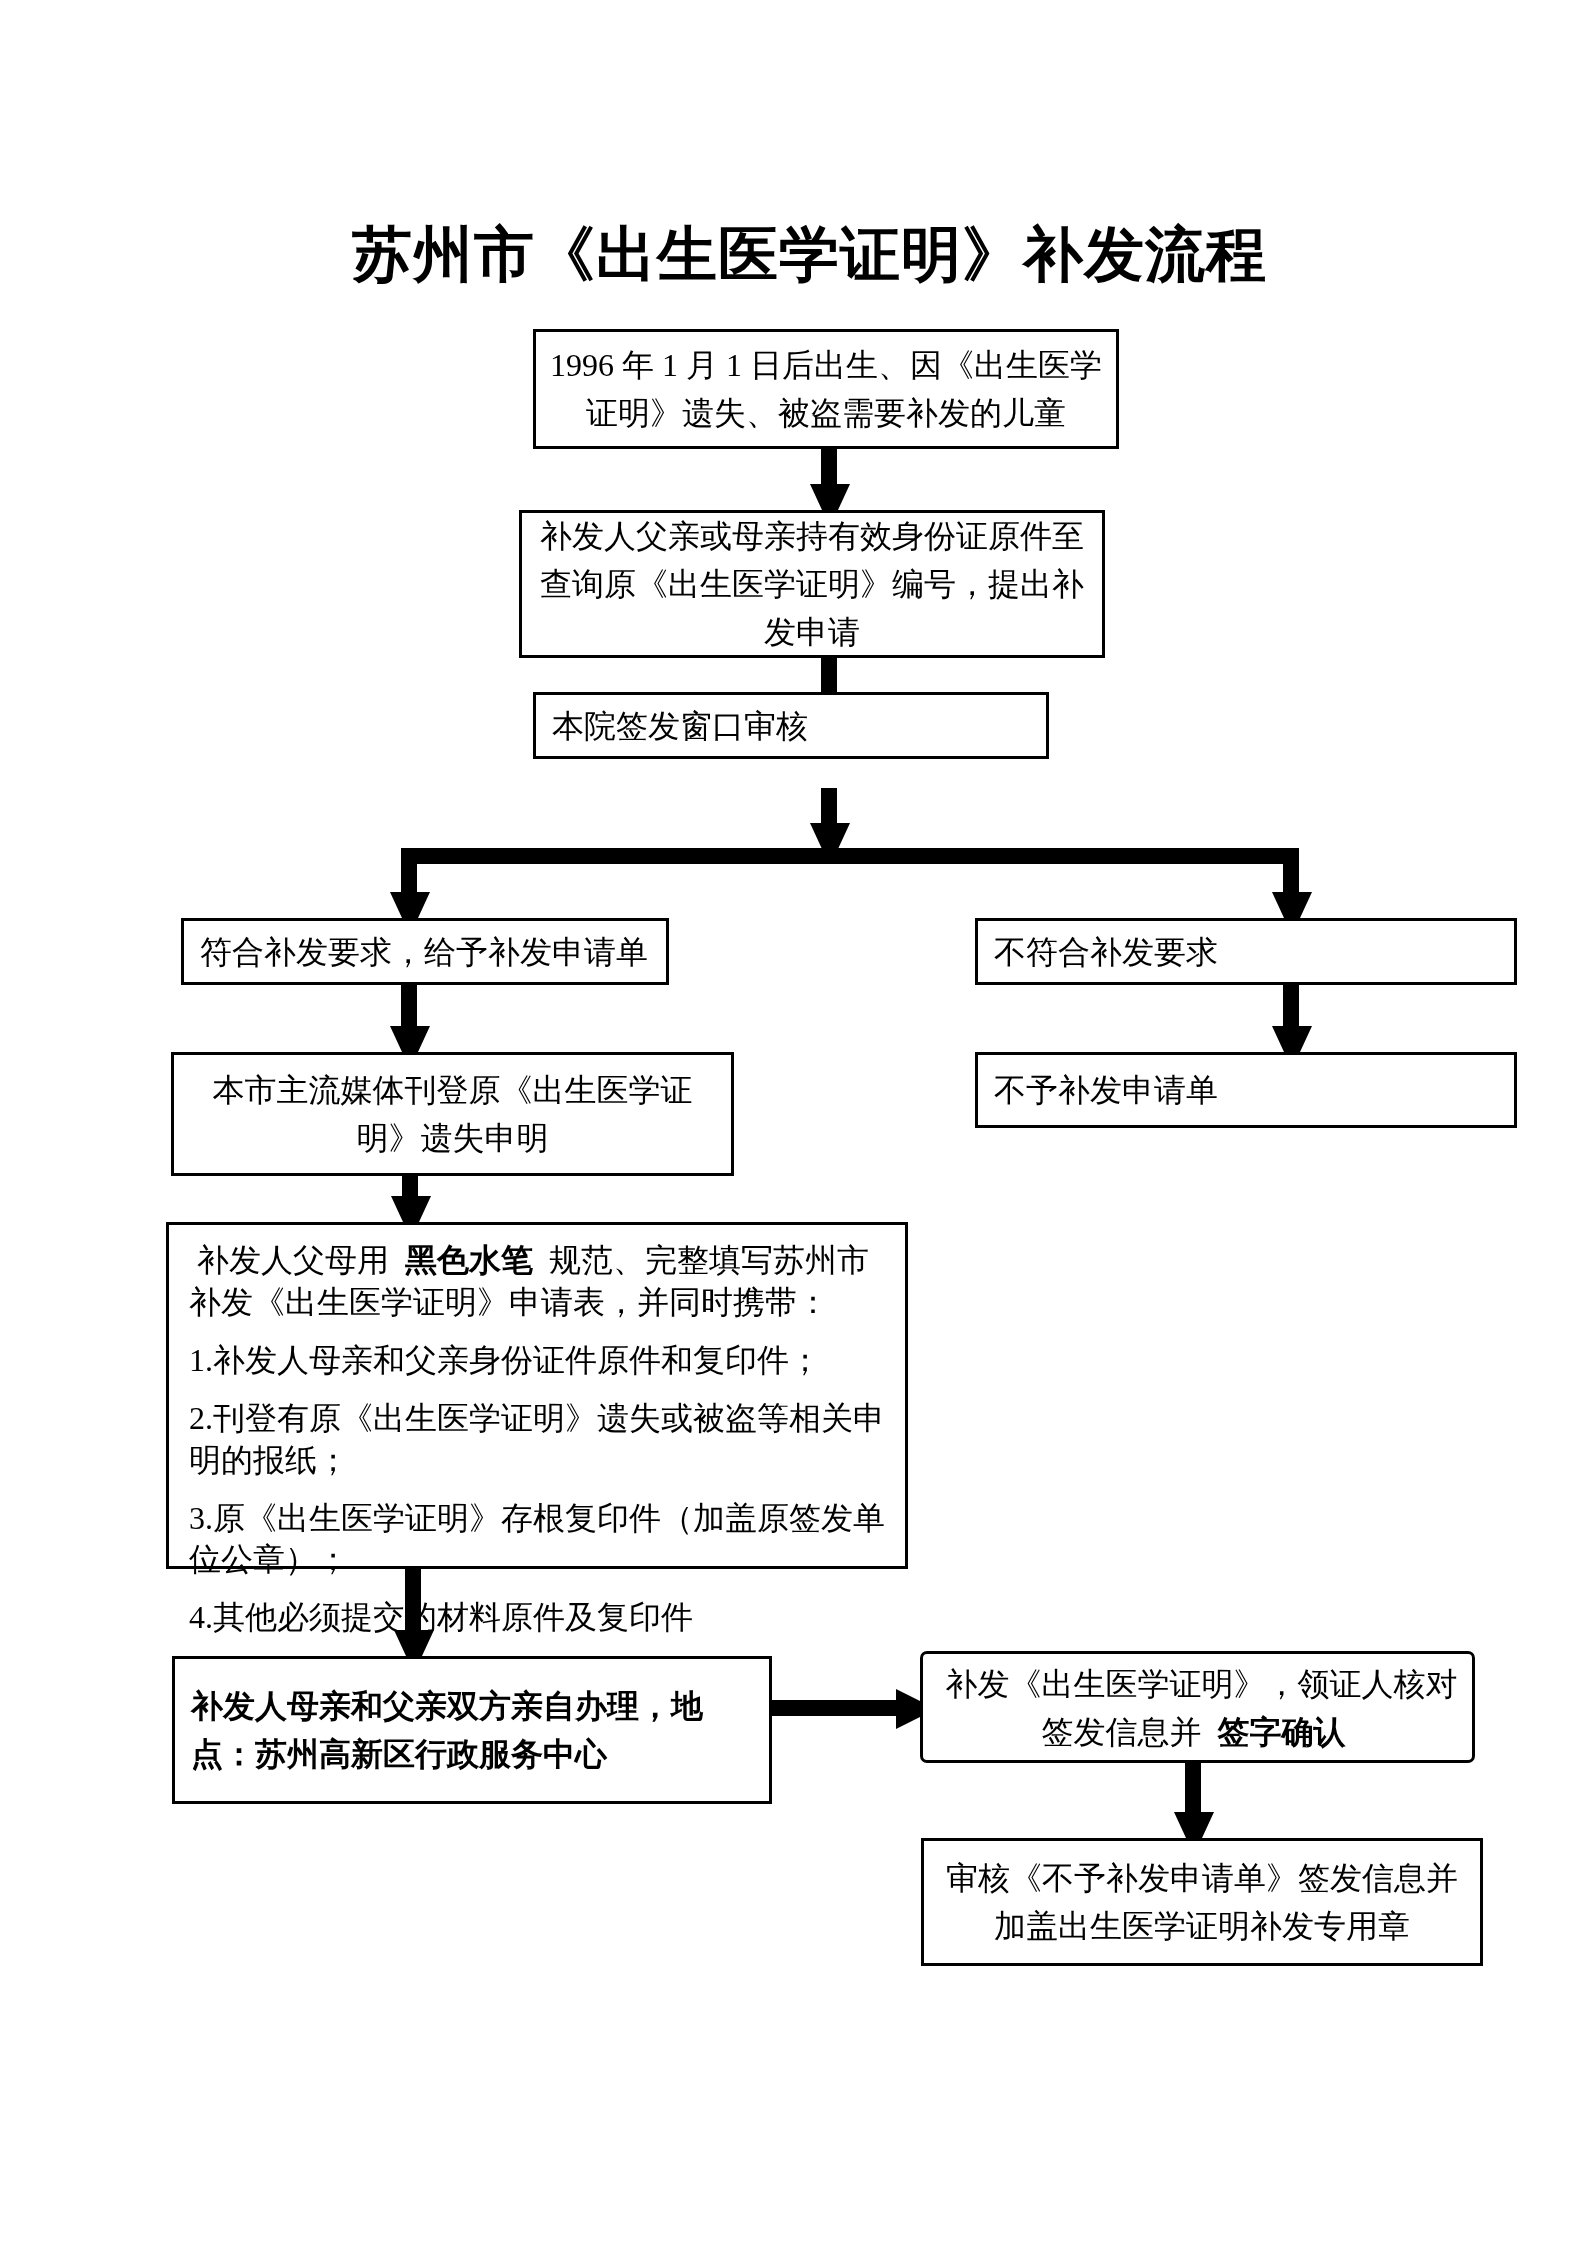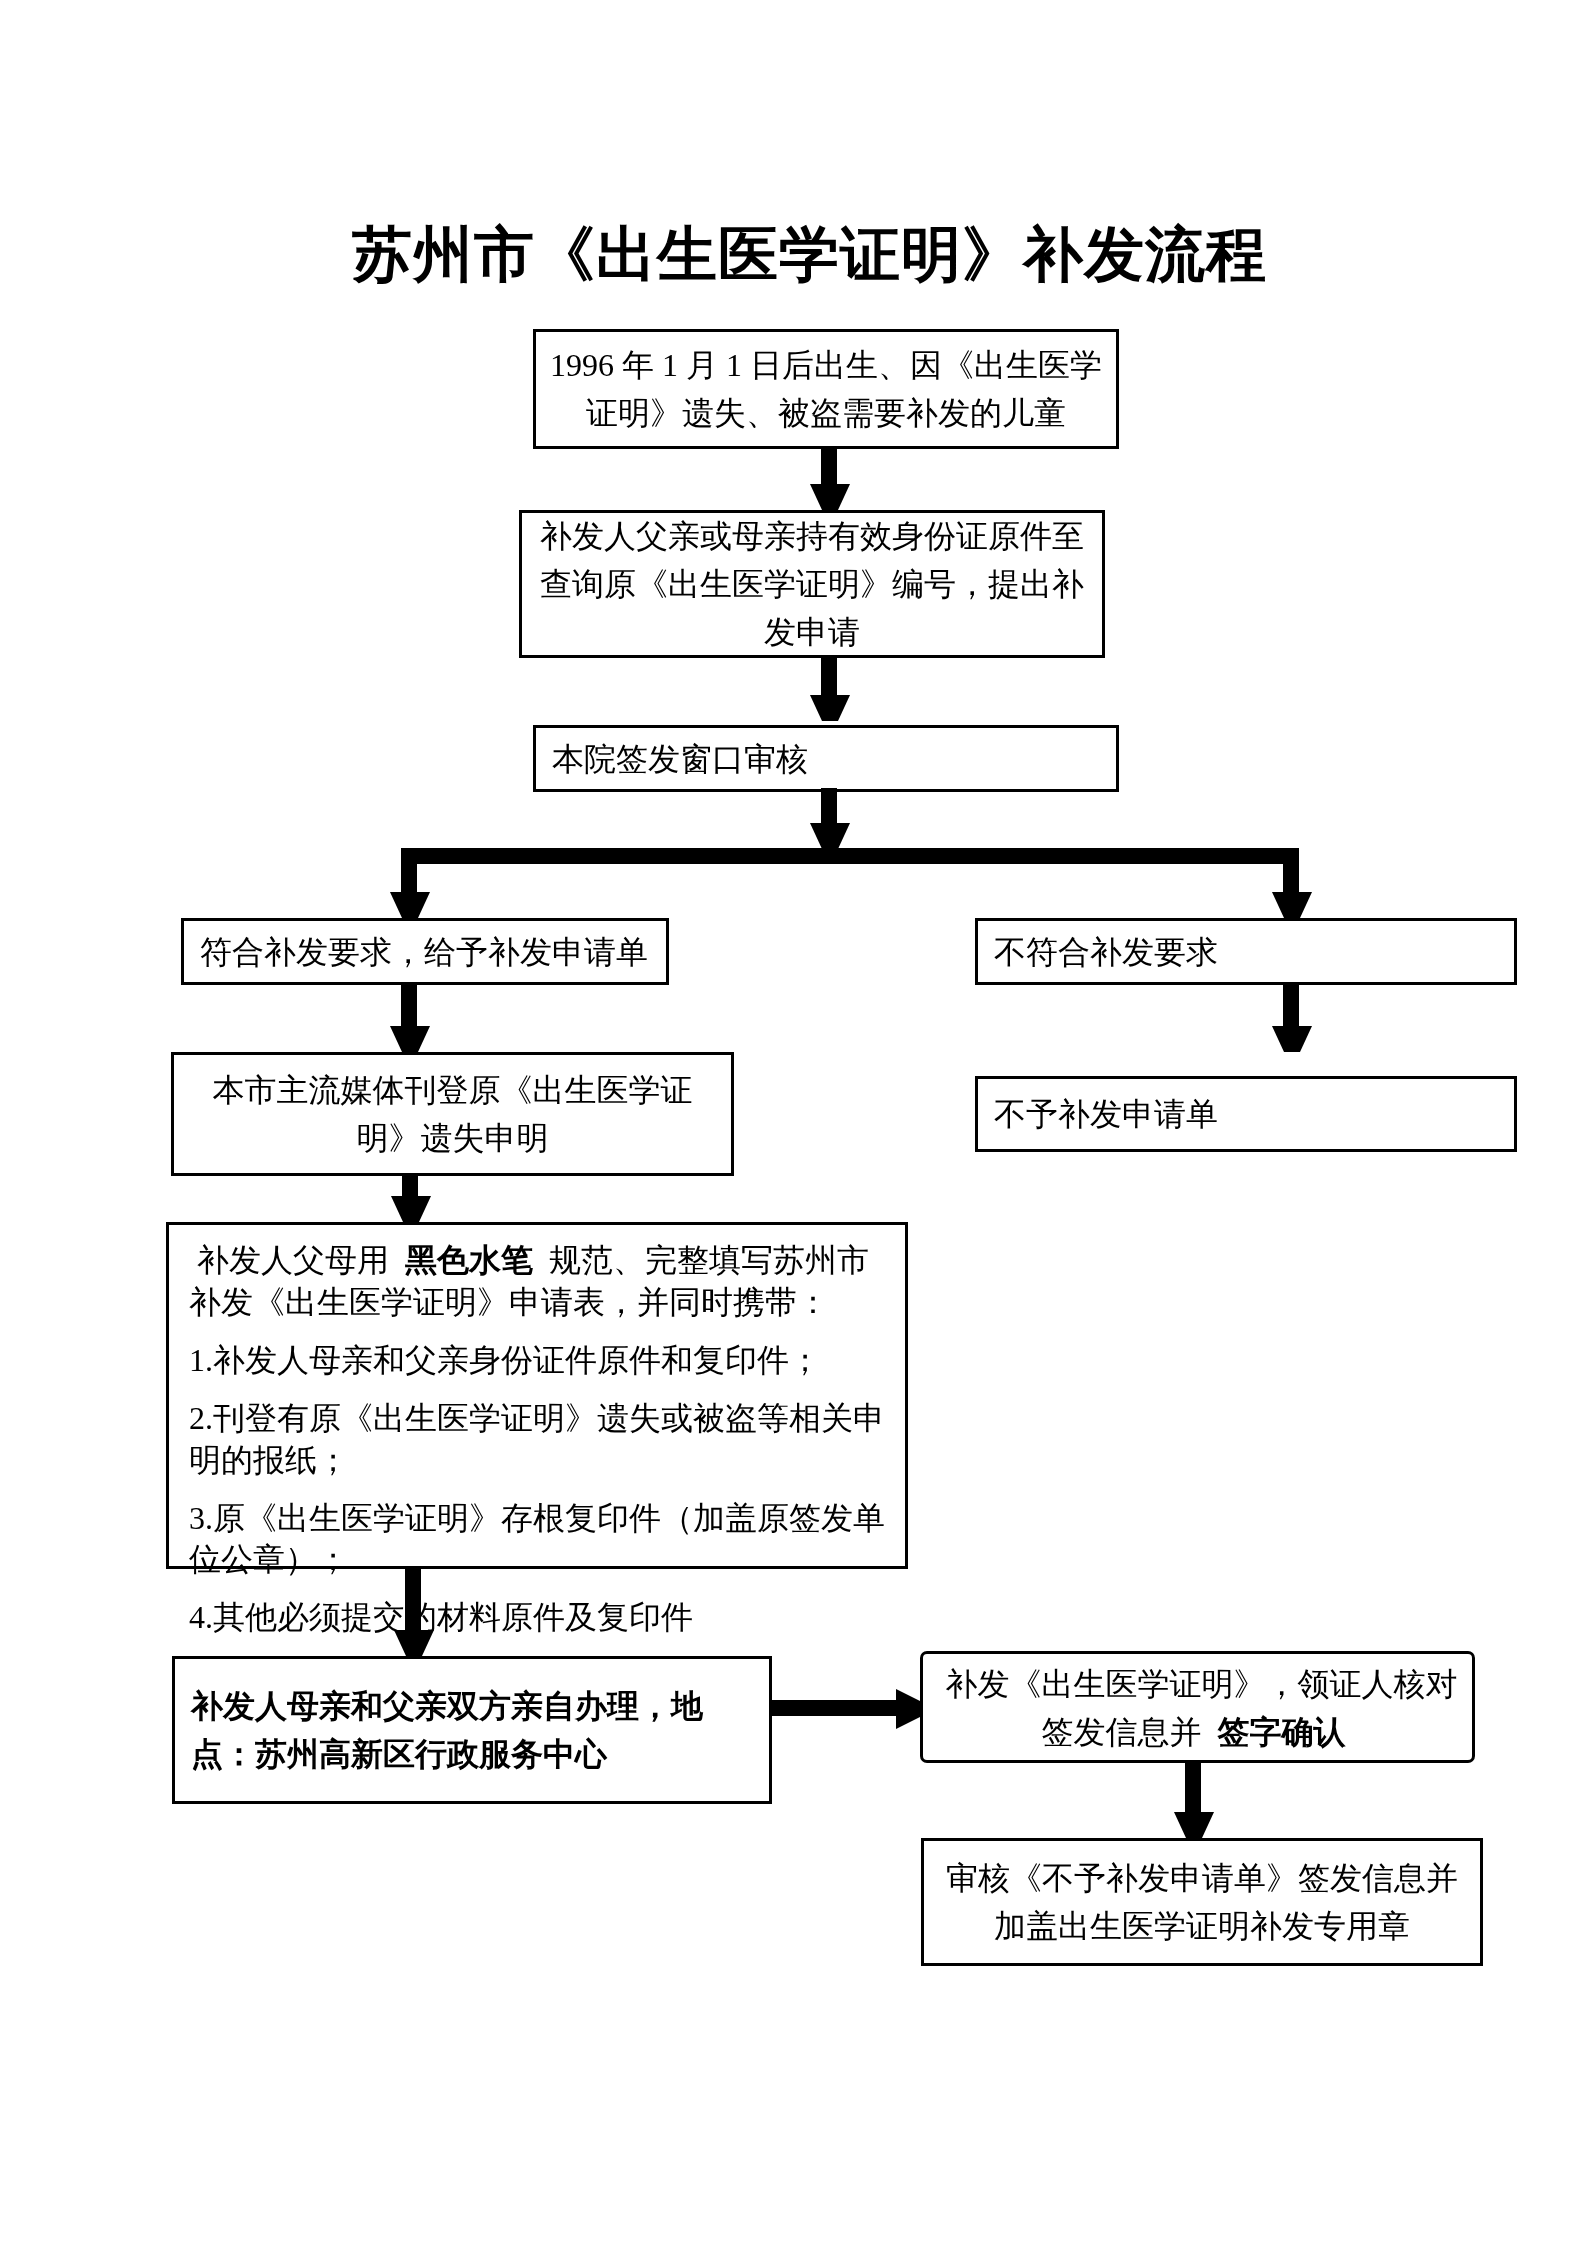--- a/index.html
+++ b/index.html
@@ -34,25 +34,25 @@
     display: flex;
     align-items: center;
     justify-content: flex-start;
     text-align: center;
     font-size: 32px;
     line-height: 1.5;
     padding: 0 8px;
   }
   .n-start    { left: 517px;  top: 313px;  width: 586px; height: 120px; padding: 0 2px; }
   .n-apply    { left: 503px;  top: 494px;  width: 586px; height: 148px; }
-  .n-review   { left: 517px;  top: 709px;  width: 586px; height: 67px;  }
+  .n-review   { left: 517px;  top: 676px;  width: 516px; height: 67px;  }
   .n-ok       { left: 165px;  top: 902px;  width: 488px; height: 67px;  }
   .n-no       { left: 959px;  top: 902px;  width: 542px; height: 67px;  }
   .n-announce { left: 155px;  top: 1036px; width: 563px; height: 124px; padding: 0 4px; }
-  .n-noform   { left: 959px;  top: 1036px; width: 542px; height: 76px; margin-top: 24px;  }
+  .n-noform   { left: 959px;  top: 1036px; width: 542px; height: 76px;  }
   .n-materials{
     left: 150px; top: 1206px; width: 742px; height: 347px;
     display: block; text-align: left;
     padding: 7px 12px; line-height: 1.31;
   }
   .n-handle   {
     left: 156px; top: 1640px; width: 600px; height: 148px;
     font-weight: 700; justify-content: flex-start; text-align: left;
   }
   .n-issue    { left: 904px;  top: 1635px; width: 555px; height: 112px; display: block; padding-top: 6px; border-radius: 7px; }

